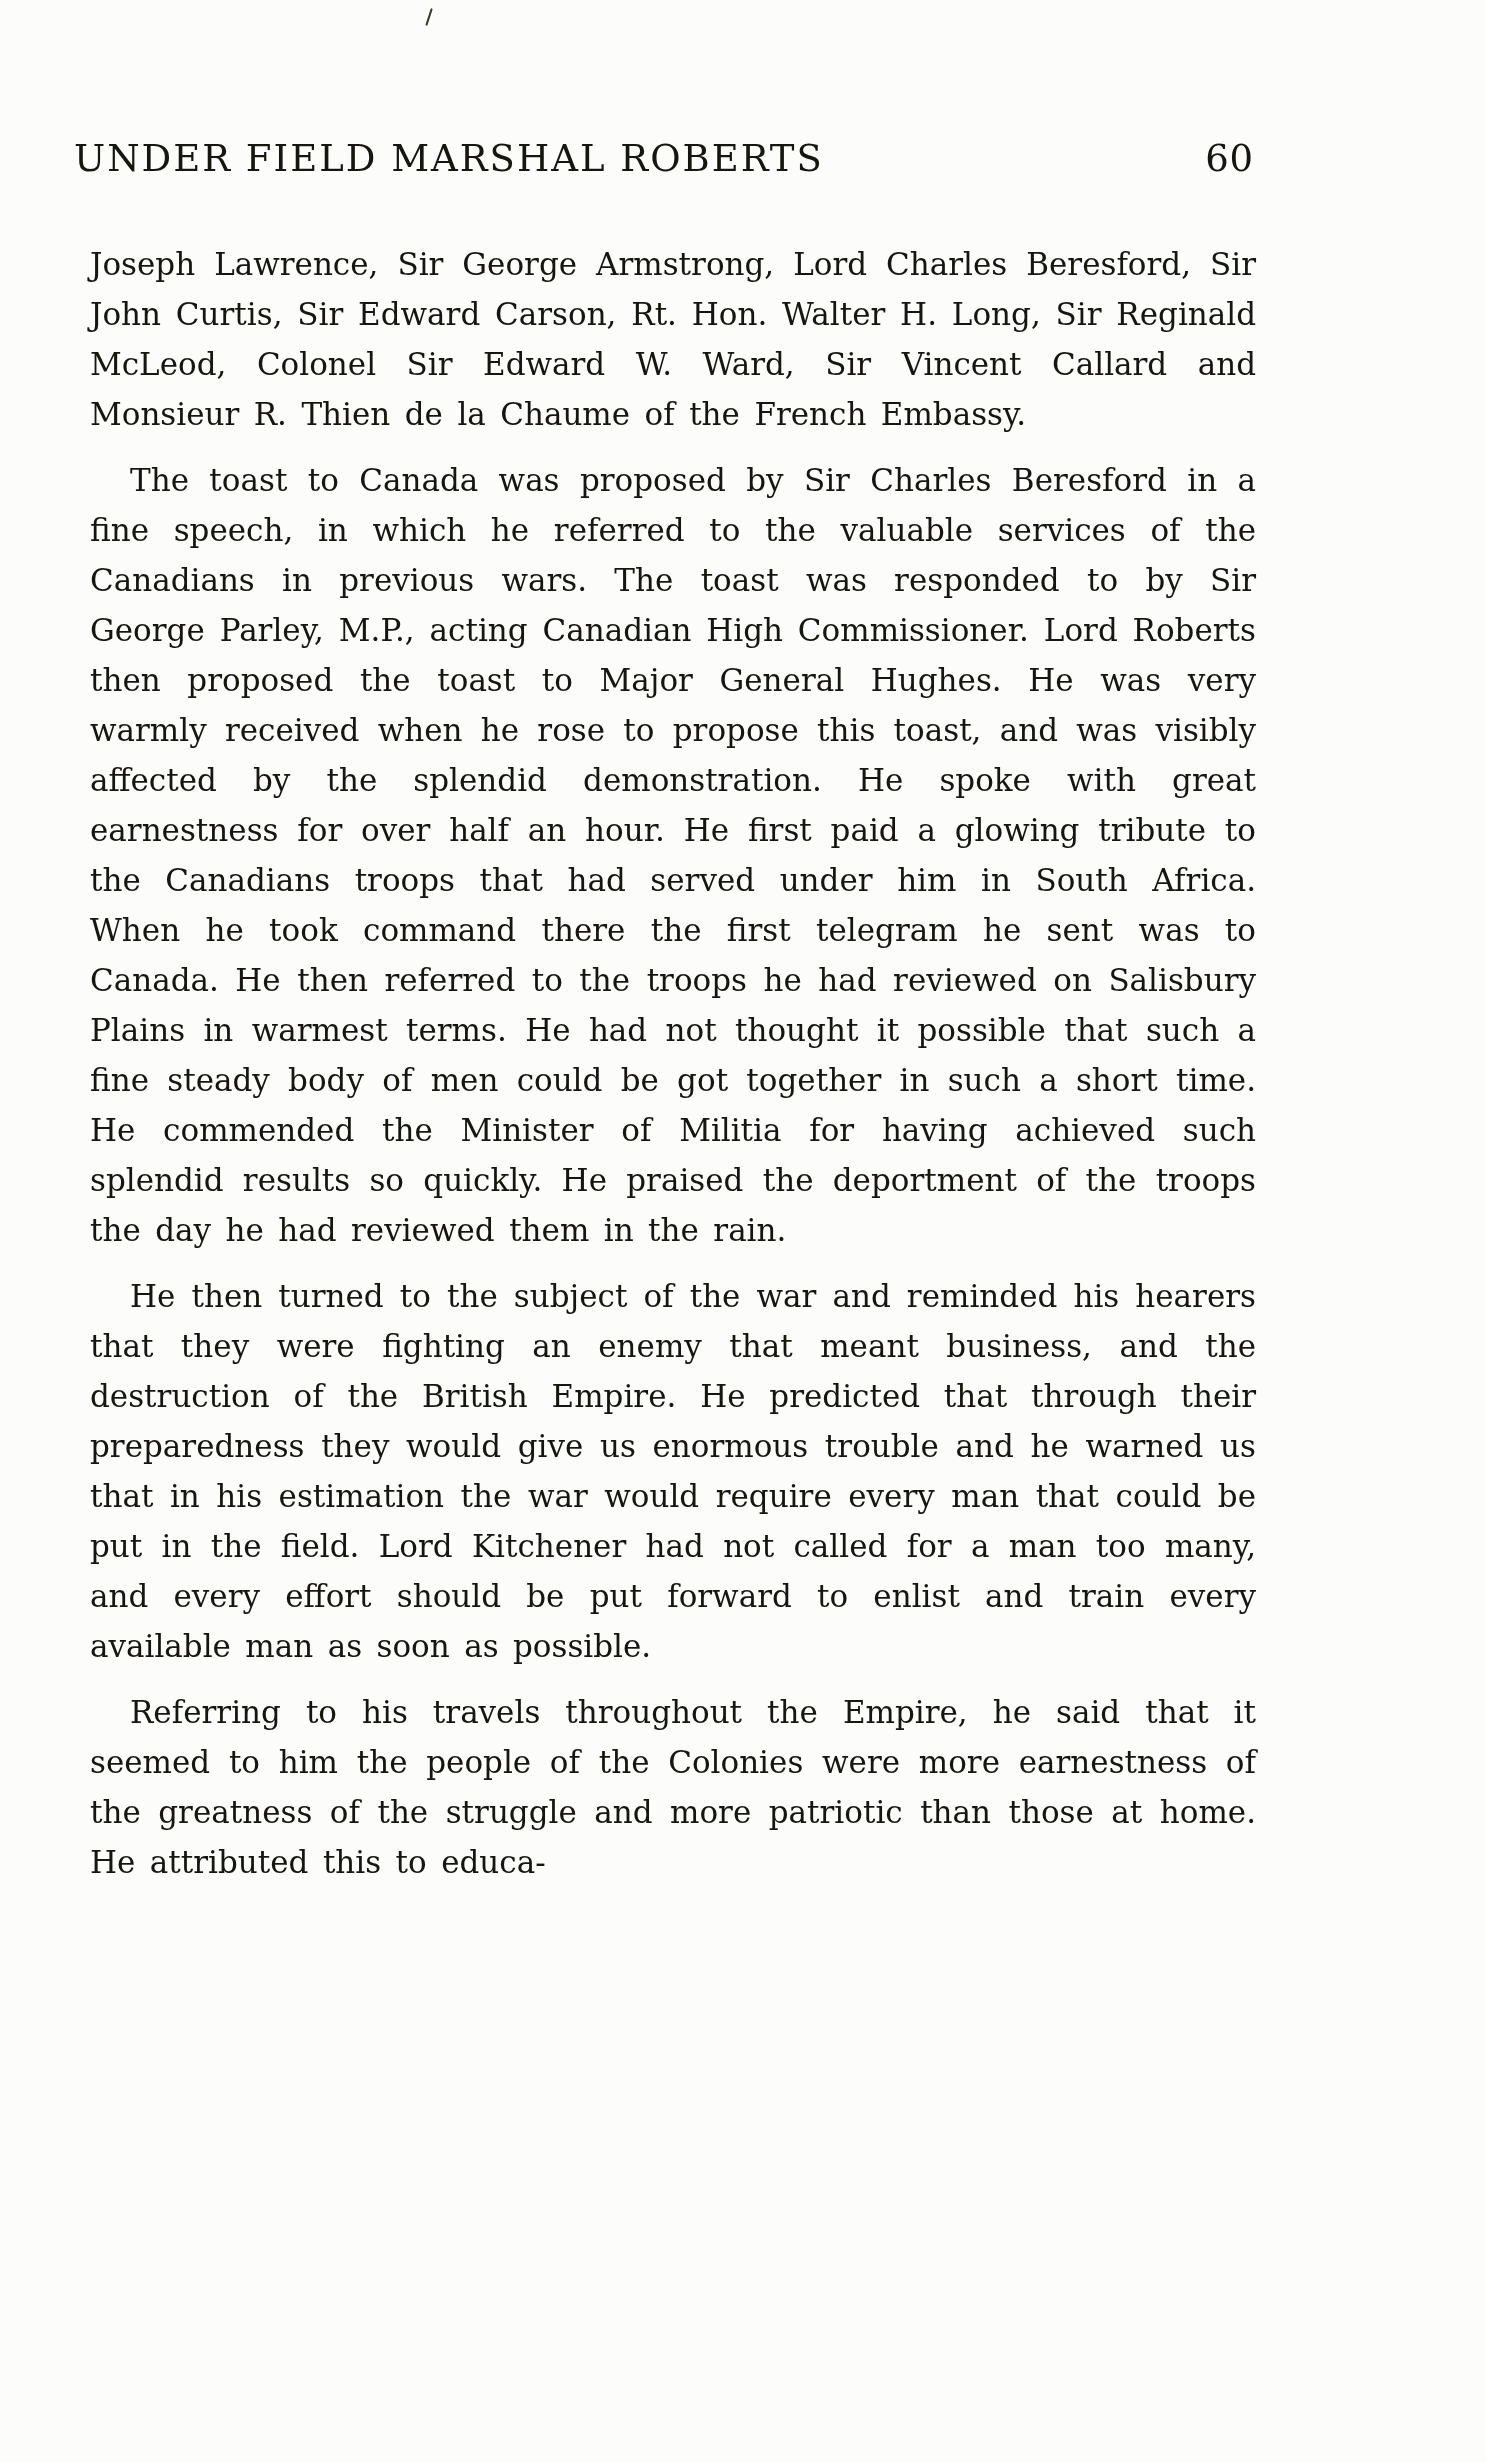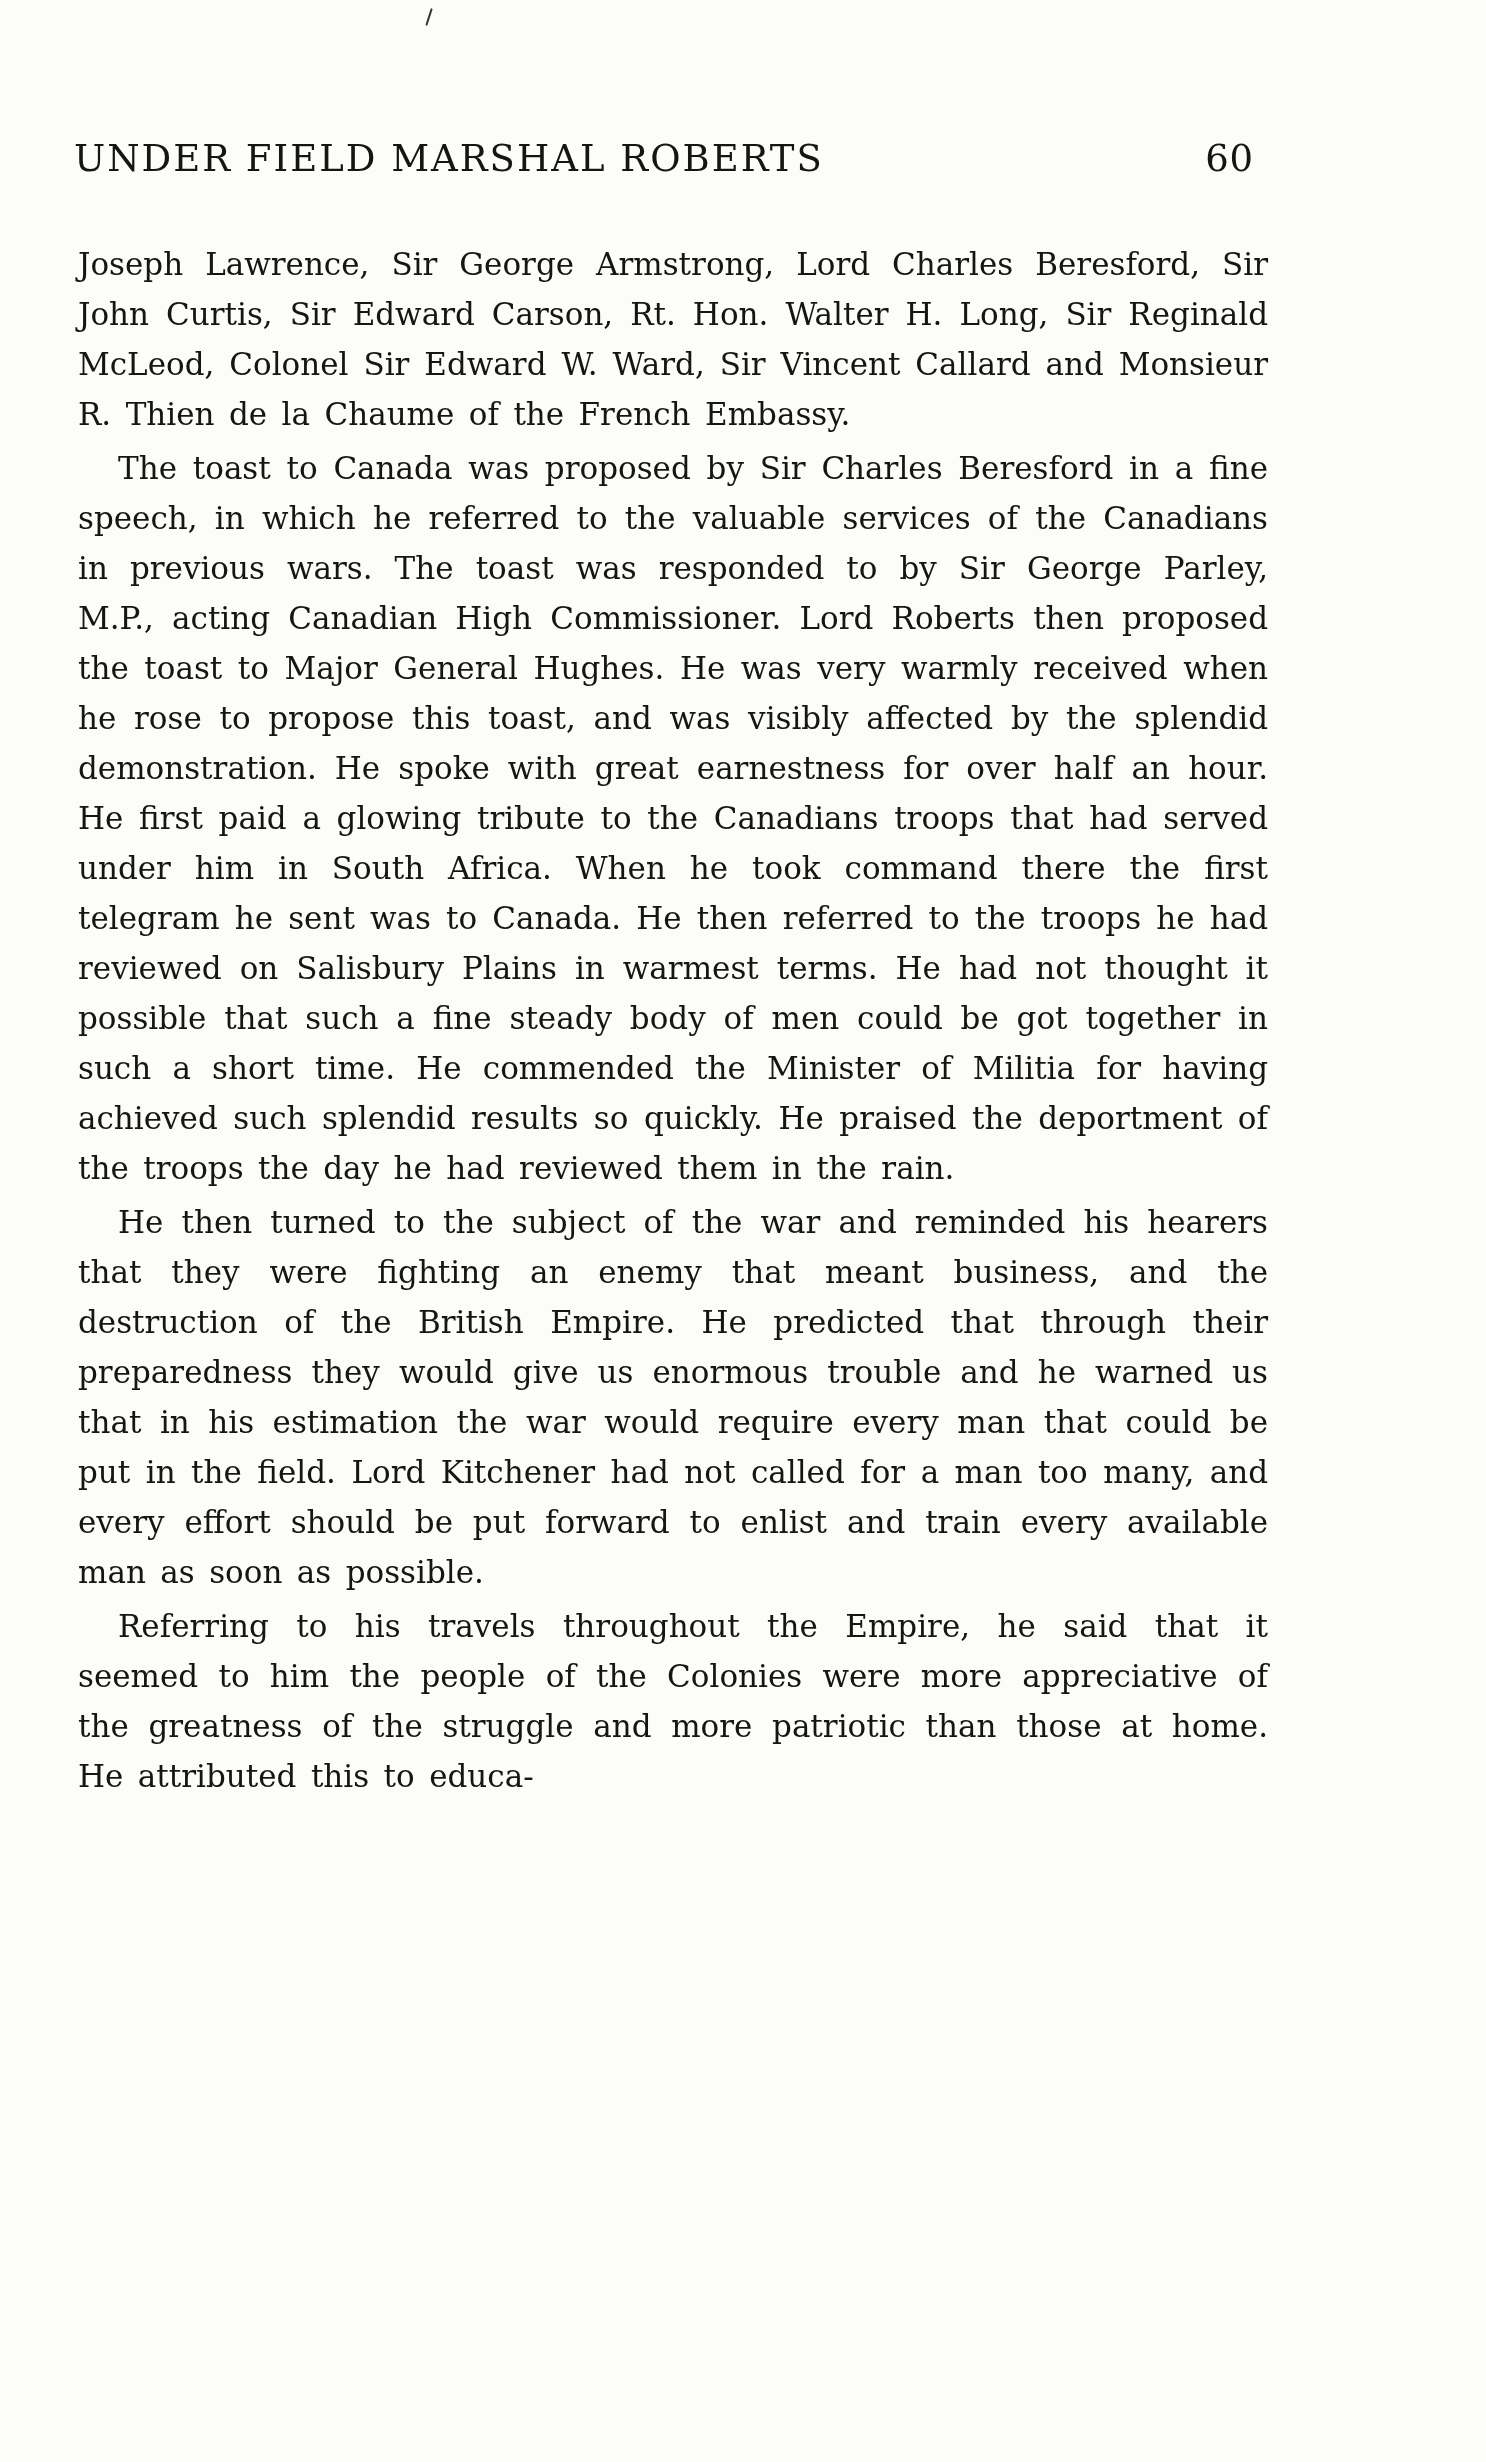--- a/index.html
+++ b/index.html
@@ -47,21 +47,21 @@
     letter-spacing: 0.7px;
   }
   .body-text {
     margin-top: 57px;
     font-size: 31px;
     line-height: 50px;
     text-align: justify;
     word-spacing: 4.6px;
   }
   .body-text p {
-    margin: 4px;
+    margin: 16px;
     padding: 0;
   }
   .body-text p.indent {
     text-indent: 40px;
   }
 </style>
 </head>
 <body>
 
 <div class="scan-mark"></div>
@@ -70,17 +70,17 @@
 
   <div class="running-header">
     <span>UNDER FIELD MARSHAL ROBERTS</span>
     <span class="page-number">60</span>
   </div>
 
   <div class="body-text">
     <p>Joseph Lawrence, Sir George Armstrong, Lord Charles Beresford, Sir John Curtis, Sir Edward Carson, Rt. Hon. Walter H. Long, Sir Reginald McLeod, Colonel Sir Edward W. Ward, Sir Vincent Callard and Monsieur R. Thien de la Chaume of the French Embassy.</p>
     <p class="indent">The toast to Canada was proposed by Sir Charles Beresford in a fine speech, in which he referred to the valuable services of the Canadians in previous wars. The toast was responded to by Sir George Parley, M.P., acting Canadian High Commissioner. Lord Roberts then proposed the toast to Major General Hughes. He was very warmly received when he rose to propose this toast, and was visibly affected by the splendid demonstration. He spoke with great earnestness for over half an hour. He first paid a glowing tribute to the Canadians troops that had served under him in South Africa. When he took command there the first telegram he sent was to Canada. He then referred to the troops he had reviewed on Salisbury Plains in warmest terms. He had not thought it possible that such a fine steady body of men could be got together in such a short time. He commended the Minister of Militia for having achieved such splendid results so quickly. He praised the deportment of the troops the day he had reviewed them in the rain.</p>
     <p class="indent">He then turned to the subject of the war and reminded his hearers that they were fighting an enemy that meant business, and the destruction of the British Empire. He predicted that through their preparedness they would give us enormous trouble and he warned us that in his estimation the war would require every man that could be put in the field. Lord Kitchener had not called for a man too many, and every effort should be put forward to enlist and train every available man as soon as possible.</p>
-    <p class="indent">Referring to his travels throughout the Empire, he said that it seemed to him the people of the Colonies were more appreciative of the greatness of the struggle and more patriotic than those at home. He attributed this to educa-</p>
+    <p class="indent">Referring to his travels throughout the Empire, he said that it seemed to him the people of the Colonies were more earnestness of the greatness of the struggle and more patriotic than those at home. He attributed this to educa-</p>
   </div>
 
 </div>
 
 
 </body></html>

